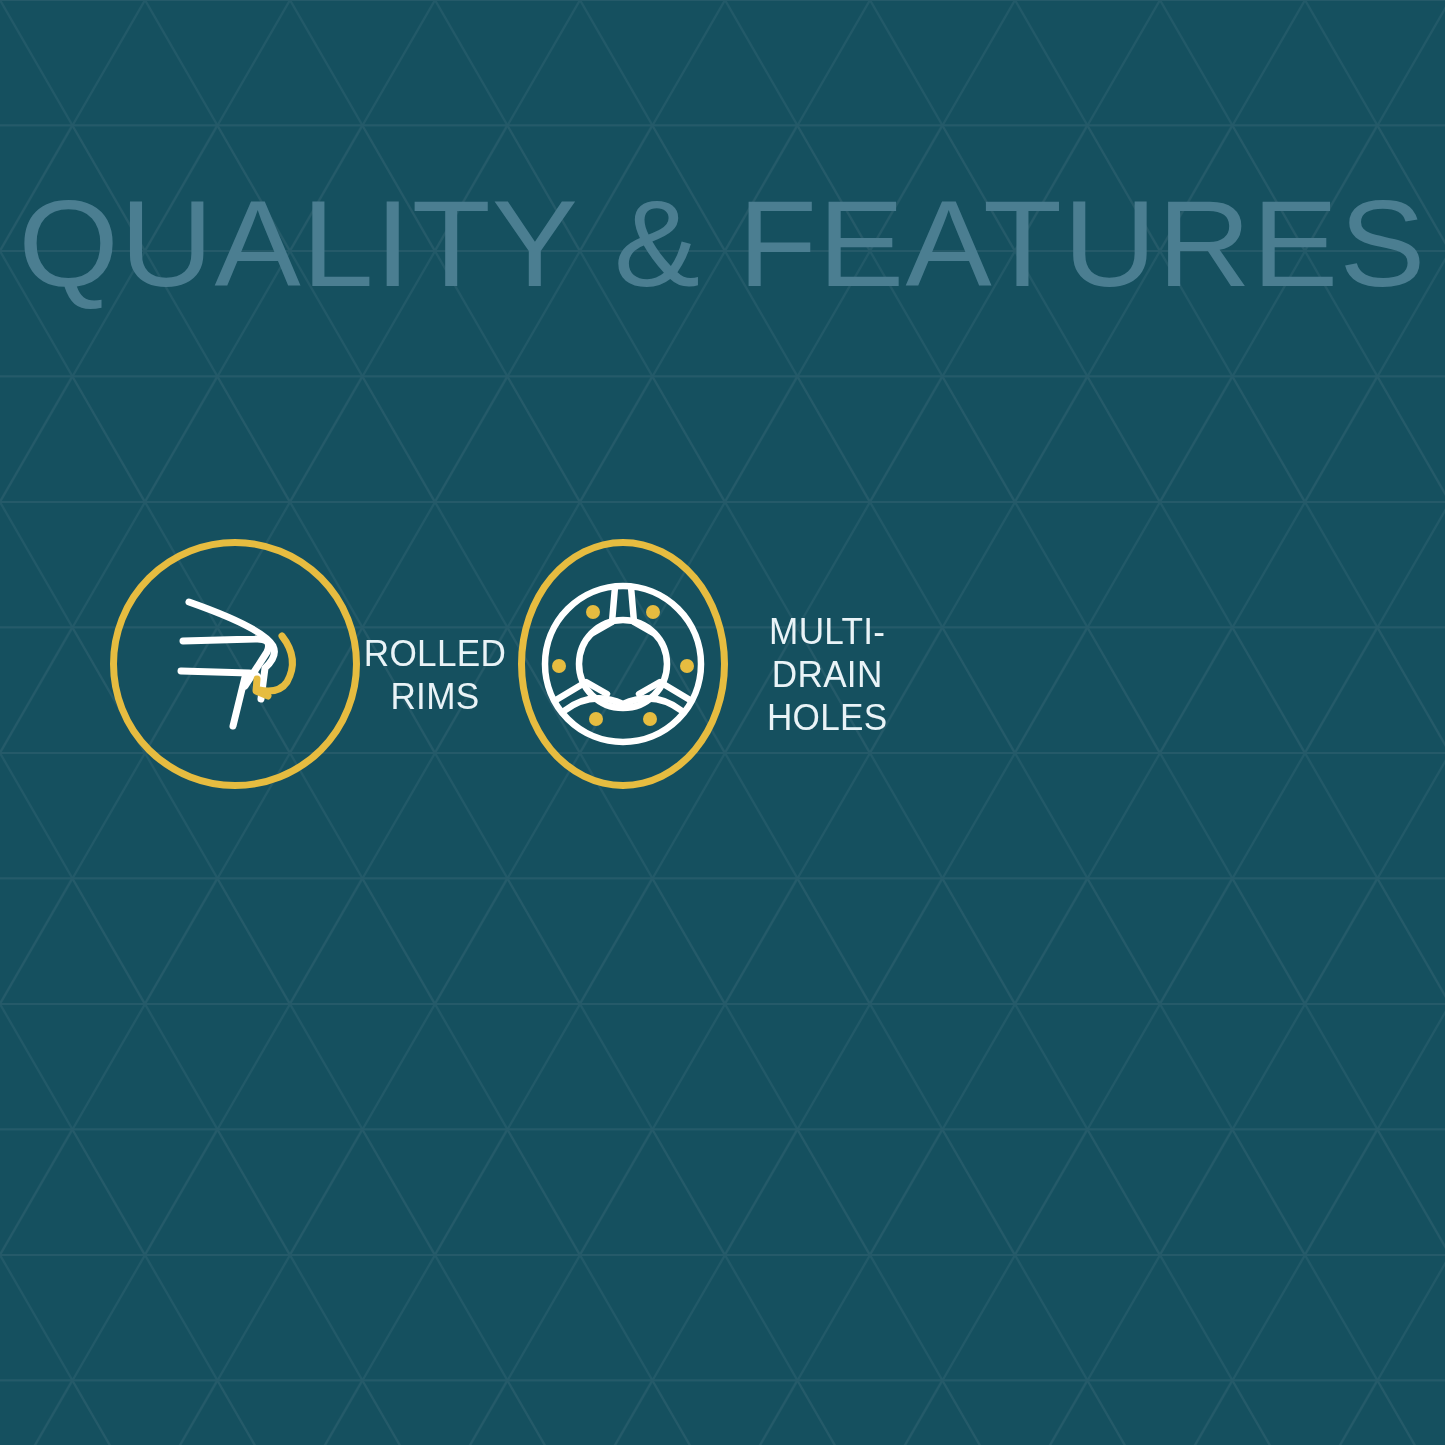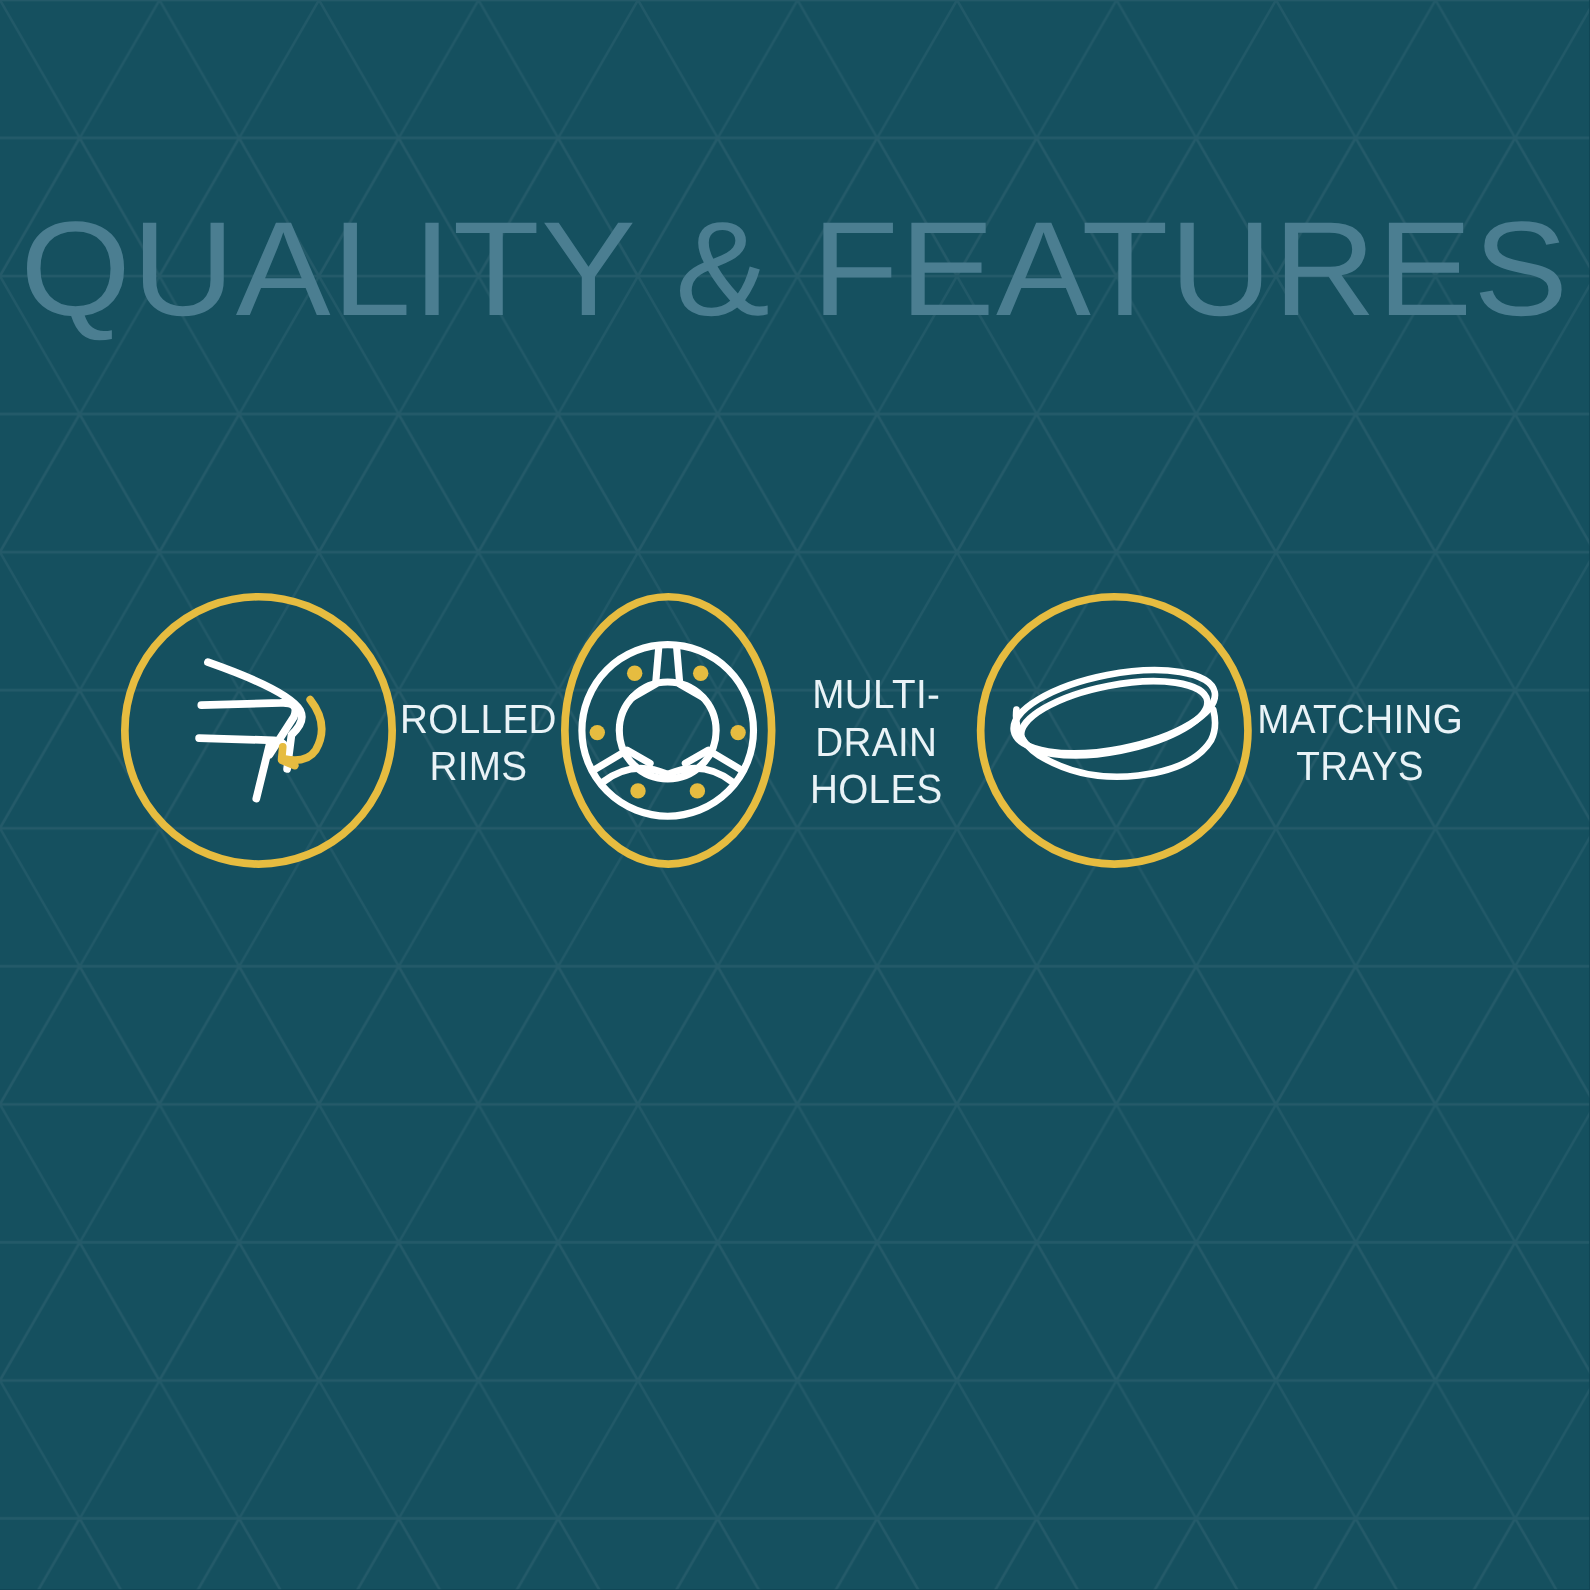--- a/index.html
+++ b/index.html
@@ -155,30 +155,17 @@
             <circle cx="154" cy="92" r="7"></circle>
             <circle cx="63" cy="145" r="7"></circle>
             <circle cx="117" cy="145" r="7"></circle>
           </g>
         </svg>
       </div>
       <div class="caption">MULTI-DRAIN
 HOLES</div>
     </div>
 
-    <div class="cell">
-      <div class="ring">
-        <svg width="200" height="150" viewBox="0 0 200 150">
-          <g fill="none" stroke="#ffffff" stroke-width="6" stroke-linecap="round" stroke-linejoin="round">
-            <ellipse cx="100" cy="58" rx="93" ry="34" transform="rotate(-11 100 58)"></ellipse>
-            <ellipse cx="100" cy="64" rx="86" ry="30" transform="rotate(-11 100 64)"></ellipse>
-            <path d="M11 56 Q8 82 32 98 Q72 122 122 116 Q172 110 188 84 Q194 72 190 56"></path>
-          </g>
-        </svg>
-      </div>
-      <div class="caption">MATCHING
-TRAYS</div>
-    </div>
 
 
 
   </div>
 </div>
 
 </body></html>

